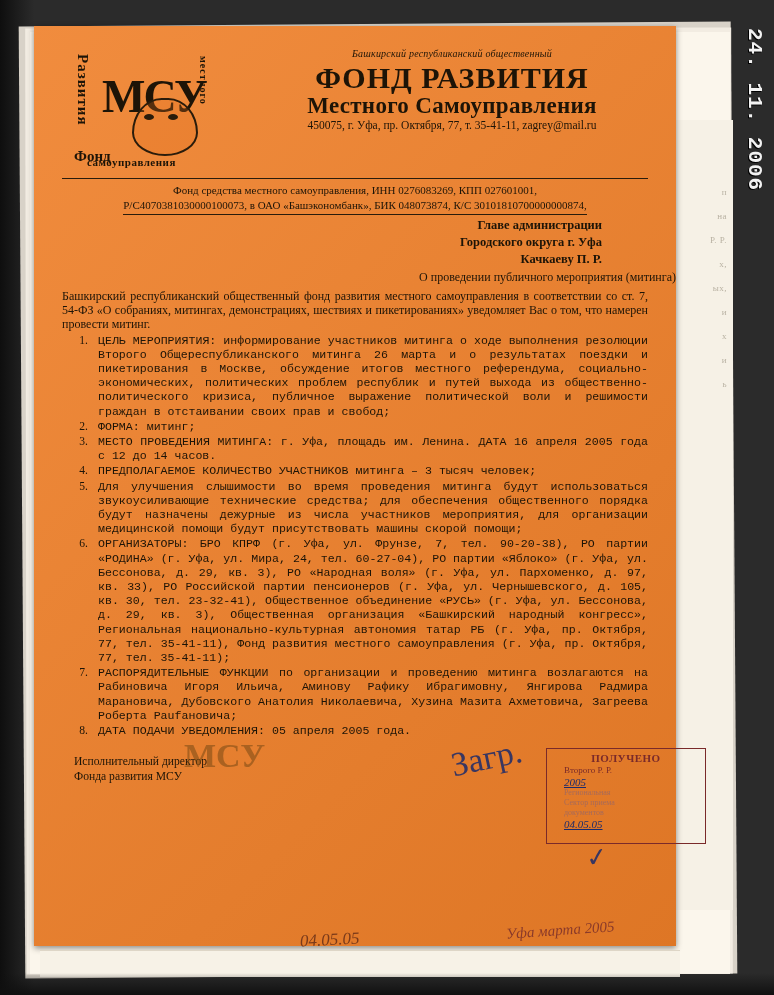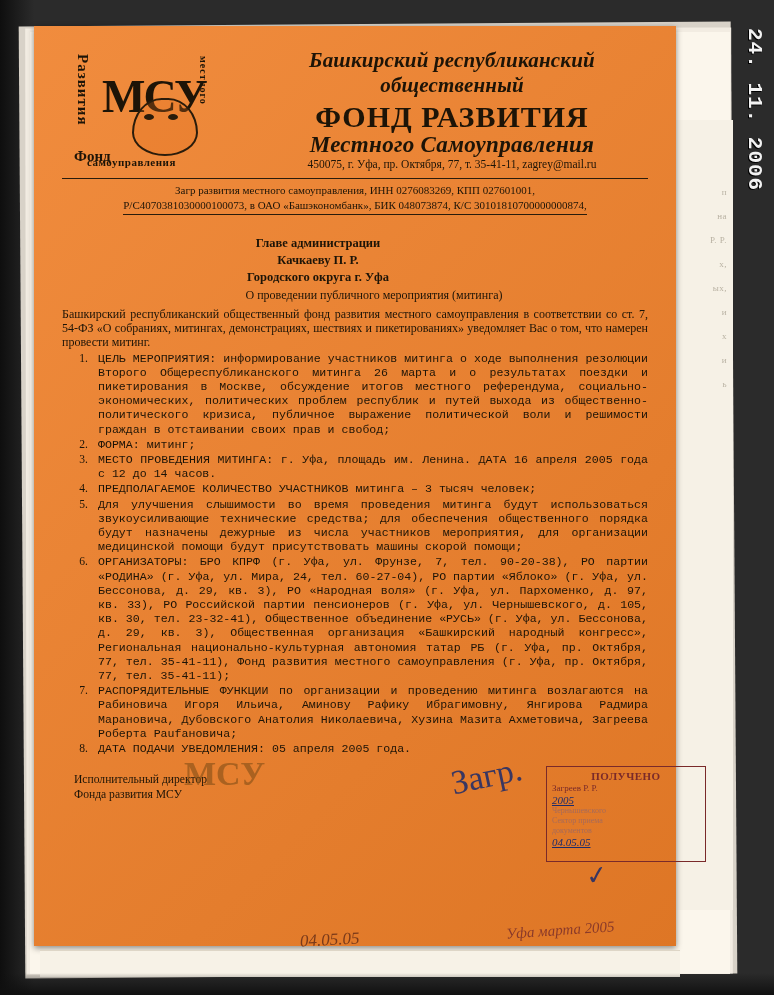--- a/index.html
+++ b/index.html
@@ -66,41 +66,41 @@
   }
   .logo .bear:before{
     content:"";position:absolute;left:10px;top:14px;width:10px;height:6px;
     background:#2a1c0b;border-radius:50%;
   }
   .logo .bear:after{
     content:"";position:absolute;left:34px;top:14px;width:10px;height:6px;
     background:#2a1c0b;border-radius:50%;
   }
   .titles{position:absolute;left:218px;top:22px;width:400px;text-align:center;}
-  .t-line1{font-style:italic;font-weight:bold;font-size:21px;letter-spacing:.2px;}
+  .t-line1{font-style:italic;font-weight:normal;font-size:10px;letter-spacing:.2px;}
   .t-line2{font-weight:bold;font-size:30px;letter-spacing:1px;margin-top:2px;}
-  .t-line3{font-style:italic;font-weight:bold;font-size:23px;margin-top:-2px;letter-spacing:.3px;}
+  .t-line3{font-weight:bold;font-size:23px;margin-top:-2px;letter-spacing:.3px;}
   .t-addr{font-size:11.5px;margin-top:0;}
   .rule{height:1px;background:#2a1c0b;margin:0 28px;}
   .bank{
     margin:4px 28px 0 28px;text-align:center;font-size:11px;line-height:15px;
   }
   .bank .l2{border-bottom:1px solid #2a1c0b;display:inline-block;padding-bottom:1px;}
   .numrow{
     margin:10px 28px 0 28px;display:flex;justify-content:space-between;font-size:12.5px;
   }
   .addressee{
-    margin:20px 28px 0 0;text-align:center;font-weight:bold;font-size:12.5px;line-height:17px;
+    margin:2px 28px 0 0;text-align:right;font-weight:bold;font-size:12.5px;line-height:17px;
     padding-right:46px;
   }
   .doc-title{
     text-align:center;font-weight:bold;font-size:14px;margin-top:14px;letter-spacing:.6px;
   }
   .doc-sub{
-    text-align:center;font-size:12px;margin-top:2px;padding-left:38px;
+    text-align:right;font-size:12px;margin-top:2px;padding-left:38px;
   }
   .body-text{
     margin:4px 28px 0 28px;font-size:12px;line-height:14.2px;text-align:justify;
   }
   ol.items{
     margin:2px 28px 0 28px;padding:0;list-style:none;font-size:11.6px;line-height:14.2px;
   }
   ol.items > li{
     display:flex;margin-top:1px;text-align:justify;
   }
@@ -117,21 +117,21 @@
     font-size:34px;font-weight:bold;color:#7a4a14;
   }
   .sig .pen1{
     position:absolute;left:392px;top:-4px;width:70px;height:48px;
     color:#1c2b6b;font-size:34px;font-family:"Liberation Serif",serif;
     transform:rotate(-12deg);opacity:.85;
   }
   .received{
     position:absolute;left:484px;top:-6px;width:160px;height:96px;
     border:1.5px solid #7a2a2a;color:#7a2a2a;font-size:9px;line-height:12px;
-    padding:3px 5px;box-sizing:border-box;
+    padding:3px 17px;box-sizing:border-box;
   }
   .received .title{font-weight:bold;font-size:11px;letter-spacing:.5px;text-align:center;}
   .received .hand{
     color:#1c2b6b;font-size:11px;font-style:italic;text-decoration:underline;
   }
   .received .faint{color:#a66a5a;font-size:8px;line-height:10px;}
   .pen2{
     position:absolute;left:524px;top:96px;color:#1c2b6b;font-size:26px;
     transform:rotate(-8deg);opacity:.85;
   }
@@ -196,29 +196,29 @@
         <div class="t-line1">Башкирский республиканский общественный</div>
         <div class="t-line2">ФОНД РАЗВИТИЯ</div>
         <div class="t-line3">Местного Самоуправления</div>
         <div class="t-addr">450075, г. Уфа, пр. Октября, 77, т. 35-41-11, zagrey@mail.ru</div>
       </div>
     </div>
 
     <div class="rule"></div>
 
     <div class="bank">
-      <div>Загр развития местного самоуправления, ИНН 0276083269, КПП 027601001,</div>
+      <div>Фонд средства местного самоуправления, ИНН 0276083269, КПП 027601001,</div>
       <div class="l2">Р/С4070381030000100073, в ОАО «Башэкономбанк», БИК 048073874, К/С 30101810700000000874,</div>
     </div>
 
 
     <div class="addressee">
       <div>Главе администрации</div>
+      <div>Городского округа г. Уфа</div>
       <div>Качкаеву П. Р.</div>
-      <div>Городского округа г. Уфа</div>
     </div>
 
     <div class="doc-sub">О проведении публичного мероприятия (митинга)</div>
 
     <div class="body-text">Башкирский республиканский общественный фонд развития местного самоуправления в соответствии со ст. 7, 54-ФЗ «О собраниях, митингах, демонстрациях, шествиях и пикетированиях» уведомляет Вас о том, что намерен провести митинг.</div>
 
     <ol class="items">
       <li>
             <span class="num">1.</span>
             <span class="txt">ЦЕЛЬ МЕРОПРИЯТИЯ: информирование участников митинга о ходе выполнения резолюции Второго Общереспубликанского митинга 26 марта и о результатах поездки и пикетирования в Москве, обсуждение итогов местного референдума, социально-экономических, политических проблем республик и путей выхода из общественно-политического кризиса, публичное выражение политической воли и решимости граждан в отстаивании своих прав и свобод;</span>
@@ -256,23 +256,23 @@
     <div class="sig">
       <div class="who">
         <div>Исполнительный директор</div>
         <div>Фонда развития МСУ</div>
       </div>
       <div class="stamp-logo">МСУ</div>
       <div class="pen1">Загр.</div>
 
       <div class="received">
         <div class="title">ПОЛУЧЕНО</div>
-        <div>Загреев Р. Р.</div>
+        <div>Второго Р. Р.</div>
         <div class="hand">2005</div>
-        <div class="faint">Чернышевского</div>
+        <div class="faint">Региональная</div>
         <div class="faint">Сектор приема</div>
         <div class="faint">документов</div>
         <div class="hand">04.05.05</div>
       </div>
       <div class="pen2">✓</div>
     </div>
 
   </div>
   </div>
 

